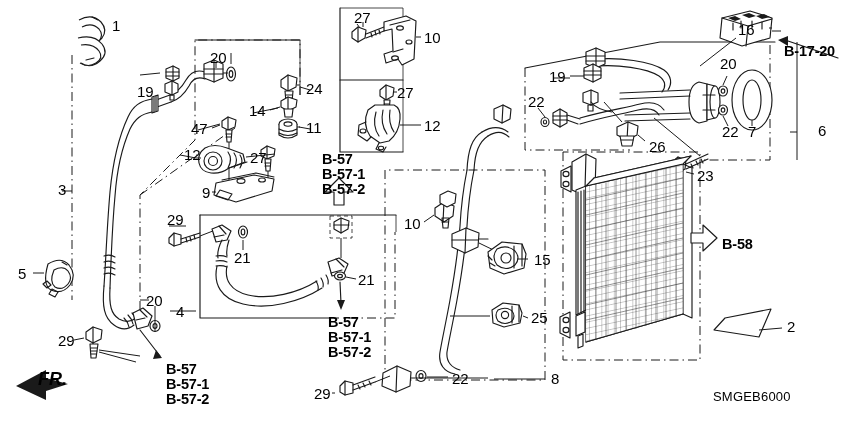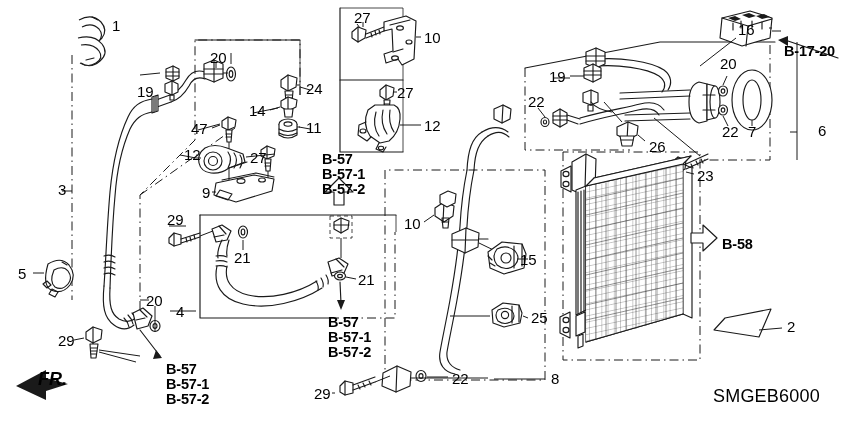--- a/index.html
+++ b/index.html
@@ -3,21 +3,21 @@
 <meta charset="utf-8">
 <style>
   html,body{margin:0;padding:0;background:#fff;}
   body{width:850px;height:425px;overflow:hidden;
        font-family:"Liberation Sans", sans-serif;color:#000;}
   #stage{position:relative;width:850px;height:425px;background:#ffffff;}
   #art{position:absolute;left:0;top:0;width:850px;height:425px;}
   .lbl{position:absolute;font-family:"Liberation Sans",sans-serif;
        font-size:15px;line-height:15px;color:#000;white-space:nowrap;}
   .lbl.b{font-weight:bold;font-size:14.5px;letter-spacing:-0.2px;}
-  .lbl.code{font-size:18px;font-weight:normal;letter-spacing:0.2px;}
+  .lbl.code{font-size:13px;font-weight:normal;letter-spacing:0.2px;}
   .lbl.fr{font-weight:bold;font-size:18px;font-style:italic;}
 </style>
 </head>
 <body>
 
 <div id="stage">
 
   <svg id="art" viewBox="0 0 850 425">
     <defs>
       <style>
@@ -547,21 +547,21 @@
     <span class="lbl" style="left:18px;top:266px">5</span>
     <span class="lbl" style="left:818px;top:123px">6</span>
     <span class="lbl" style="left:748px;top:124px">7</span>
     <span class="lbl" style="left:551px;top:371px">8</span>
     <span class="lbl" style="left:202px;top:185px">9</span>
     <span class="lbl" style="left:424px;top:30px">10</span>
     <span class="lbl" style="left:424px;top:118px">12</span>
     <span class="lbl" style="left:184px;top:147px">12</span>
     <span class="lbl" style="left:306px;top:120px">11</span>
     <span class="lbl" style="left:249px;top:103px">14</span>
-    <span class="lbl" style="left:520px;top:252px">15</span>
+    <span class="lbl" style="left:534px;top:252px">15</span>
     <span class="lbl" style="left:738px;top:22px">16</span>
     <span class="lbl" style="left:404px;top:216px">10</span>
     <span class="lbl" style="left:549px;top:69px">19</span>
     <span class="lbl" style="left:137px;top:84px">19</span>
     <span class="lbl" style="left:210px;top:50px">20</span>
     <span class="lbl" style="left:146px;top:293px">20</span>
     <span class="lbl" style="left:720px;top:56px">20</span>
     <span class="lbl" style="left:234px;top:250px">21</span>
     <span class="lbl" style="left:358px;top:272px">21</span>
     <span class="lbl" style="left:528px;top:94px">22</span>

